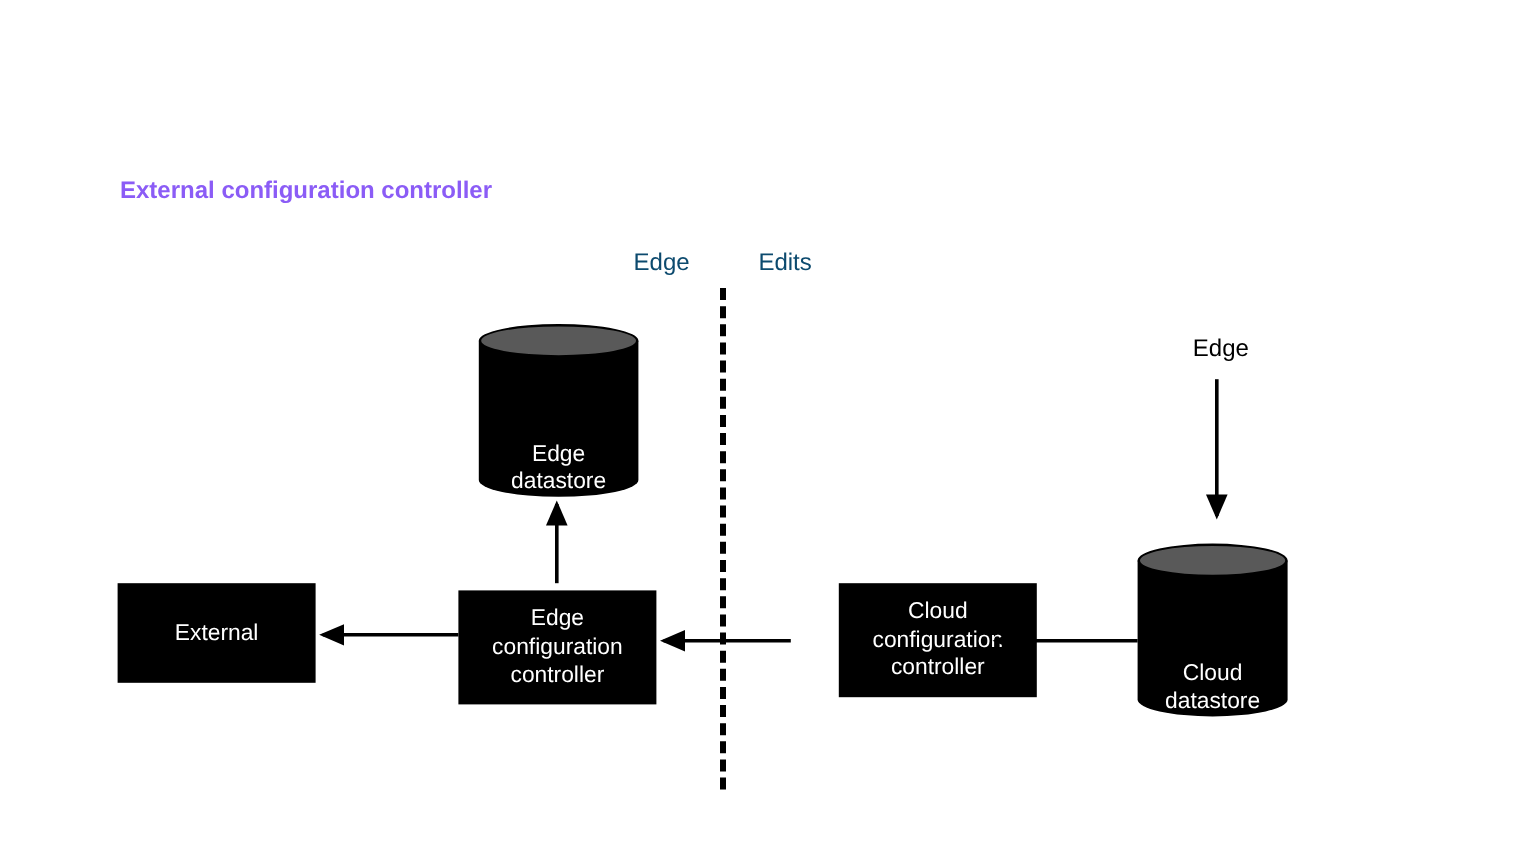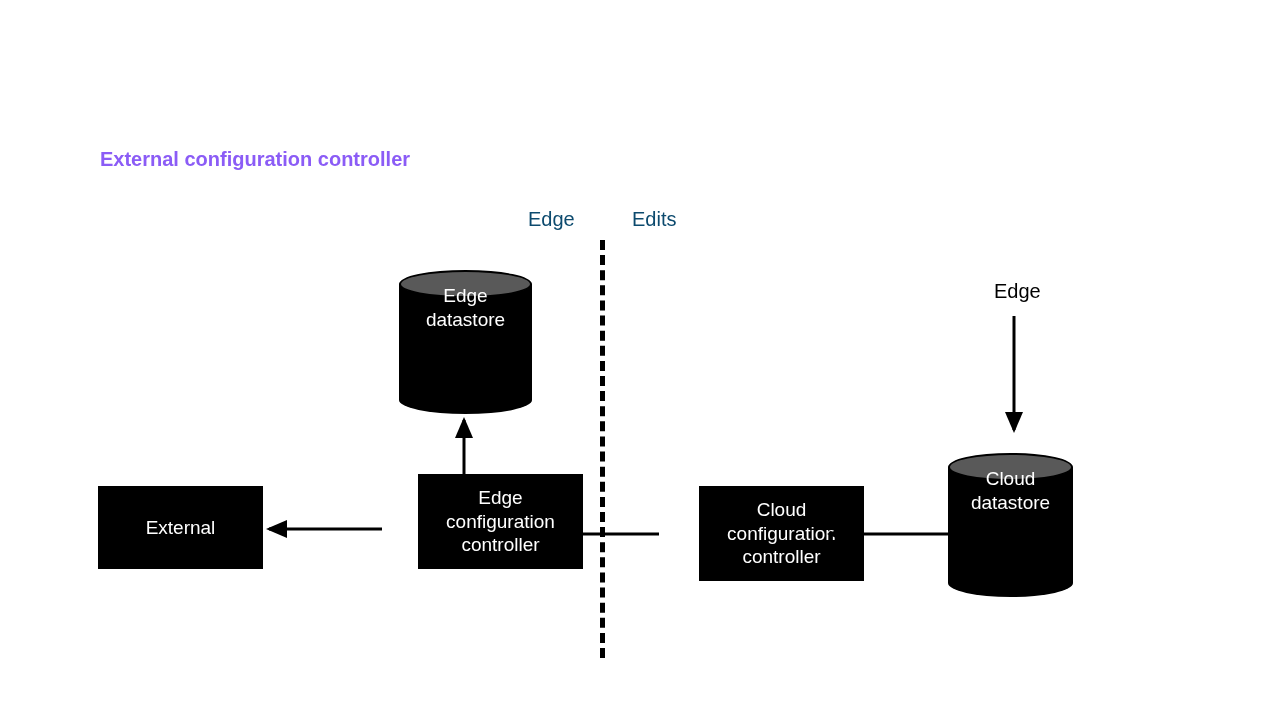--- a/index.html
+++ b/index.html
@@ -46,21 +46,21 @@
   }
   .cylinder {
     position: absolute;
     background: #000;
     color: #fff;
     font-size: 19px;
     text-align: center;
     line-height: 1.25;
     border-radius: 0 0 50% 50% / 0 0 14px 14px;
     display: flex;
-    align-items: flex-start;
+    align-items: flex-end;
     justify-content: center;
     box-sizing: border-box;
   }
   .cylinder::before {
     content: "";
     position: absolute;
     top: -14px;
     left: 0;
     right: 0;
     height: 28px;
@@ -92,21 +92,21 @@
 <div class="region-label" style="left:632px; top:208px;">Edits</div>
 
 <div class="edits-label" style="left:994px; top:280px;">Edge</div>
 
 <div class="divider" style="left:600px; top:240px; height:418px;"></div>
 
 <div class="box" style="left:98px; top:486px; width:165px; height:83px;">
   <span>External</span>
 </div>
 
-<div class="box" style="left:382px; top:474px; width:165px; height:95px;margin-left:36px;">
+<div class="box" style="left:382px; top:492px; width:165px; height:95px;">
   <span>Edge configuration controller</span>
 </div>
 
 <div class="box" style="left:659px; top:486px; width:165px; height:95px;margin-left:40px;">
   <span>Cloud configuration controller</span>
 </div>
 
 <div class="cylinder" style="left:399px; top:284px; width:133px; height:130px;">
   <span class="cylinder-text">Edge datastore</span>
 </div>

